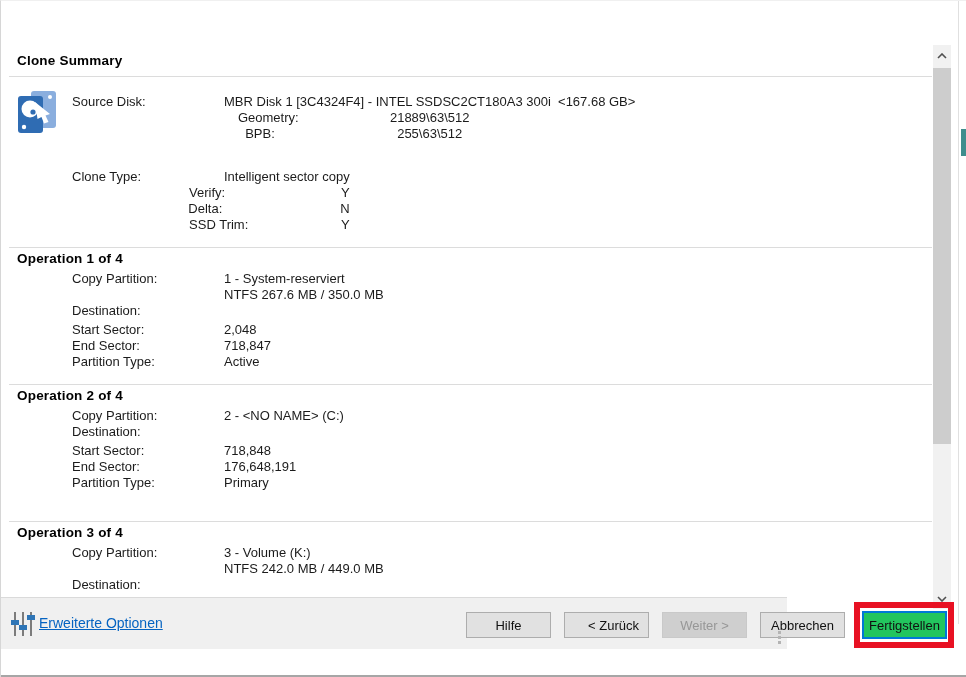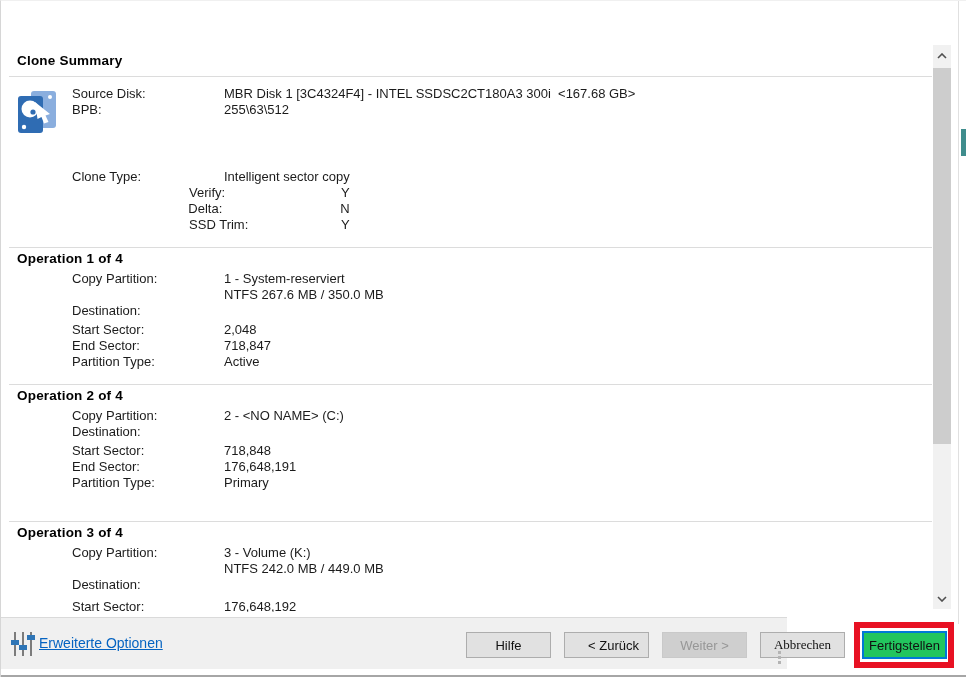--- a/index.html
+++ b/index.html
@@ -24,31 +24,31 @@
   .scrollbar { position:absolute; left:932px; top:44px; width:18px; height:564px; background:#f1f1f1; }
   .sb-btn { position:absolute; left:0; width:18px; height:21px; background:#f1f1f1; display:flex; align-items:center; justify-content:center; cursor:default; }
   .sb-up { top:0; } .sb-down { bottom:0; }
   .sb-thumb { position:absolute; left:0; top:23px; width:18px; height:376px; background:#cdcdcd; }
 
   
   .edge-line { position:absolute; left:957px; top:0; width:1px; height:623px; background:#e0e0e0; }
   .teal-mark { position:absolute; left:960px; top:128px; width:6px; height:27px; background:#3f8d8d; }
 
   
-  .footer { position:absolute; left:0; top:616px; width:786px; height:52px; background:#f0f0f0; border-top:1px solid #dadada; }
+  .footer { position:absolute; left:0; top:596px; width:786px; height:52px; background:#f0f0f0; border-top:1px solid #dadada; }
   .bottom-edge { position:absolute; left:0; bottom:0; width:966px; height:2px; background:#a6a6a6; }
   .adv-icon { position:absolute; left:10px; top:13px; }
   .adv-link { position:absolute; left:38px; top:17px; font-size:14px; color:#0563c1; text-decoration:underline; cursor:pointer; }
   .btn {
     position:absolute; top:14px; width:85px; height:26px;
     background:#e1e1e1; border:1px solid #adadad; font-family:"Liberation Sans",sans-serif;
     font-size:13px; color:#111; text-align:center; cursor:pointer;
   }
   .btn-hilfe { left:465px; } .btn-zurueck { left:563px;padding-left:14px; } .btn-weiter { left:661px; }
-  .btn-abbrechen { left:759px;font-family:Liberation Serif, serif; } 
+  .btn-abbrechen { left:759px; } 
   .btn.disabled { background:#cfcfcf; border-color:#c9c9c9; color:#979797; }
   .btn-fertig { left:861px; width:85px; height:28px; top:13px; border:2px solid #0078d7; background:#22c55e; }
   .annotation-red { position:absolute; left:853px; top:4px; width:100px; height:46px; border:6px solid #e81123; pointer-events:none; z-index:5; }
   .resize-grip { position:absolute; right:6px; bottom:5px; width:10px; height:14px; }
   .resize-grip i { position:absolute; width:3px; height:3px; background:#b4b4b4; }
 </style>
 </head>
 <body>
 
 <div class="window-title">Klonen</div>
@@ -62,24 +62,28 @@
       <rect x="17" y="3" width="25" height="37" rx="3" fill="#8aaede"></rect>
       <rect x="4" y="8" width="25" height="37" rx="3" fill="#2f6cb3"></rect>
       <circle cx="16" cy="21" r="8.5" fill="#ffffff"></circle>
       <circle cx="19" cy="24" r="2.6" fill="#2f6cb3"></circle>
       <circle cx="10" cy="39" r="2.2" fill="#ffffff"></circle>
       <circle cx="36" cy="9" r="2" fill="#ffffff"></circle>
       <path d="M21 14 L36 26 L31.5 27.5 L34.5 34 L30 35.5 L27.5 29 L23.5 31 Z" fill="#ffffff"></path>
     </svg>
   </div>
 
-  <div class="kv-block" style="top:85px;">
+  <div class="kv-block" style="top:93px;align-items:center;">
     <div class="row">
         <span class="lbl">Source Disk:</span>
         <span class="val">MBR Disk 1 [3C4324F4] - INTEL SSDSC2CT180A3 300i  &lt;167.68 GB&gt;</span>
+      </div>
+    <div class="row">
+        <span class="lbl">Geometry:</span>
+        <span class="val">21889\63\512</span>
       </div>
     <div class="row">
         <span class="lbl">BPB:</span>
         <span class="val">255\63\512</span>
       </div>
   </div>
 
   <div class="kv-block" style="top:168px;align-items:flex-end;">
     <div class="row">
         <span class="lbl">Clone Type:</span>

